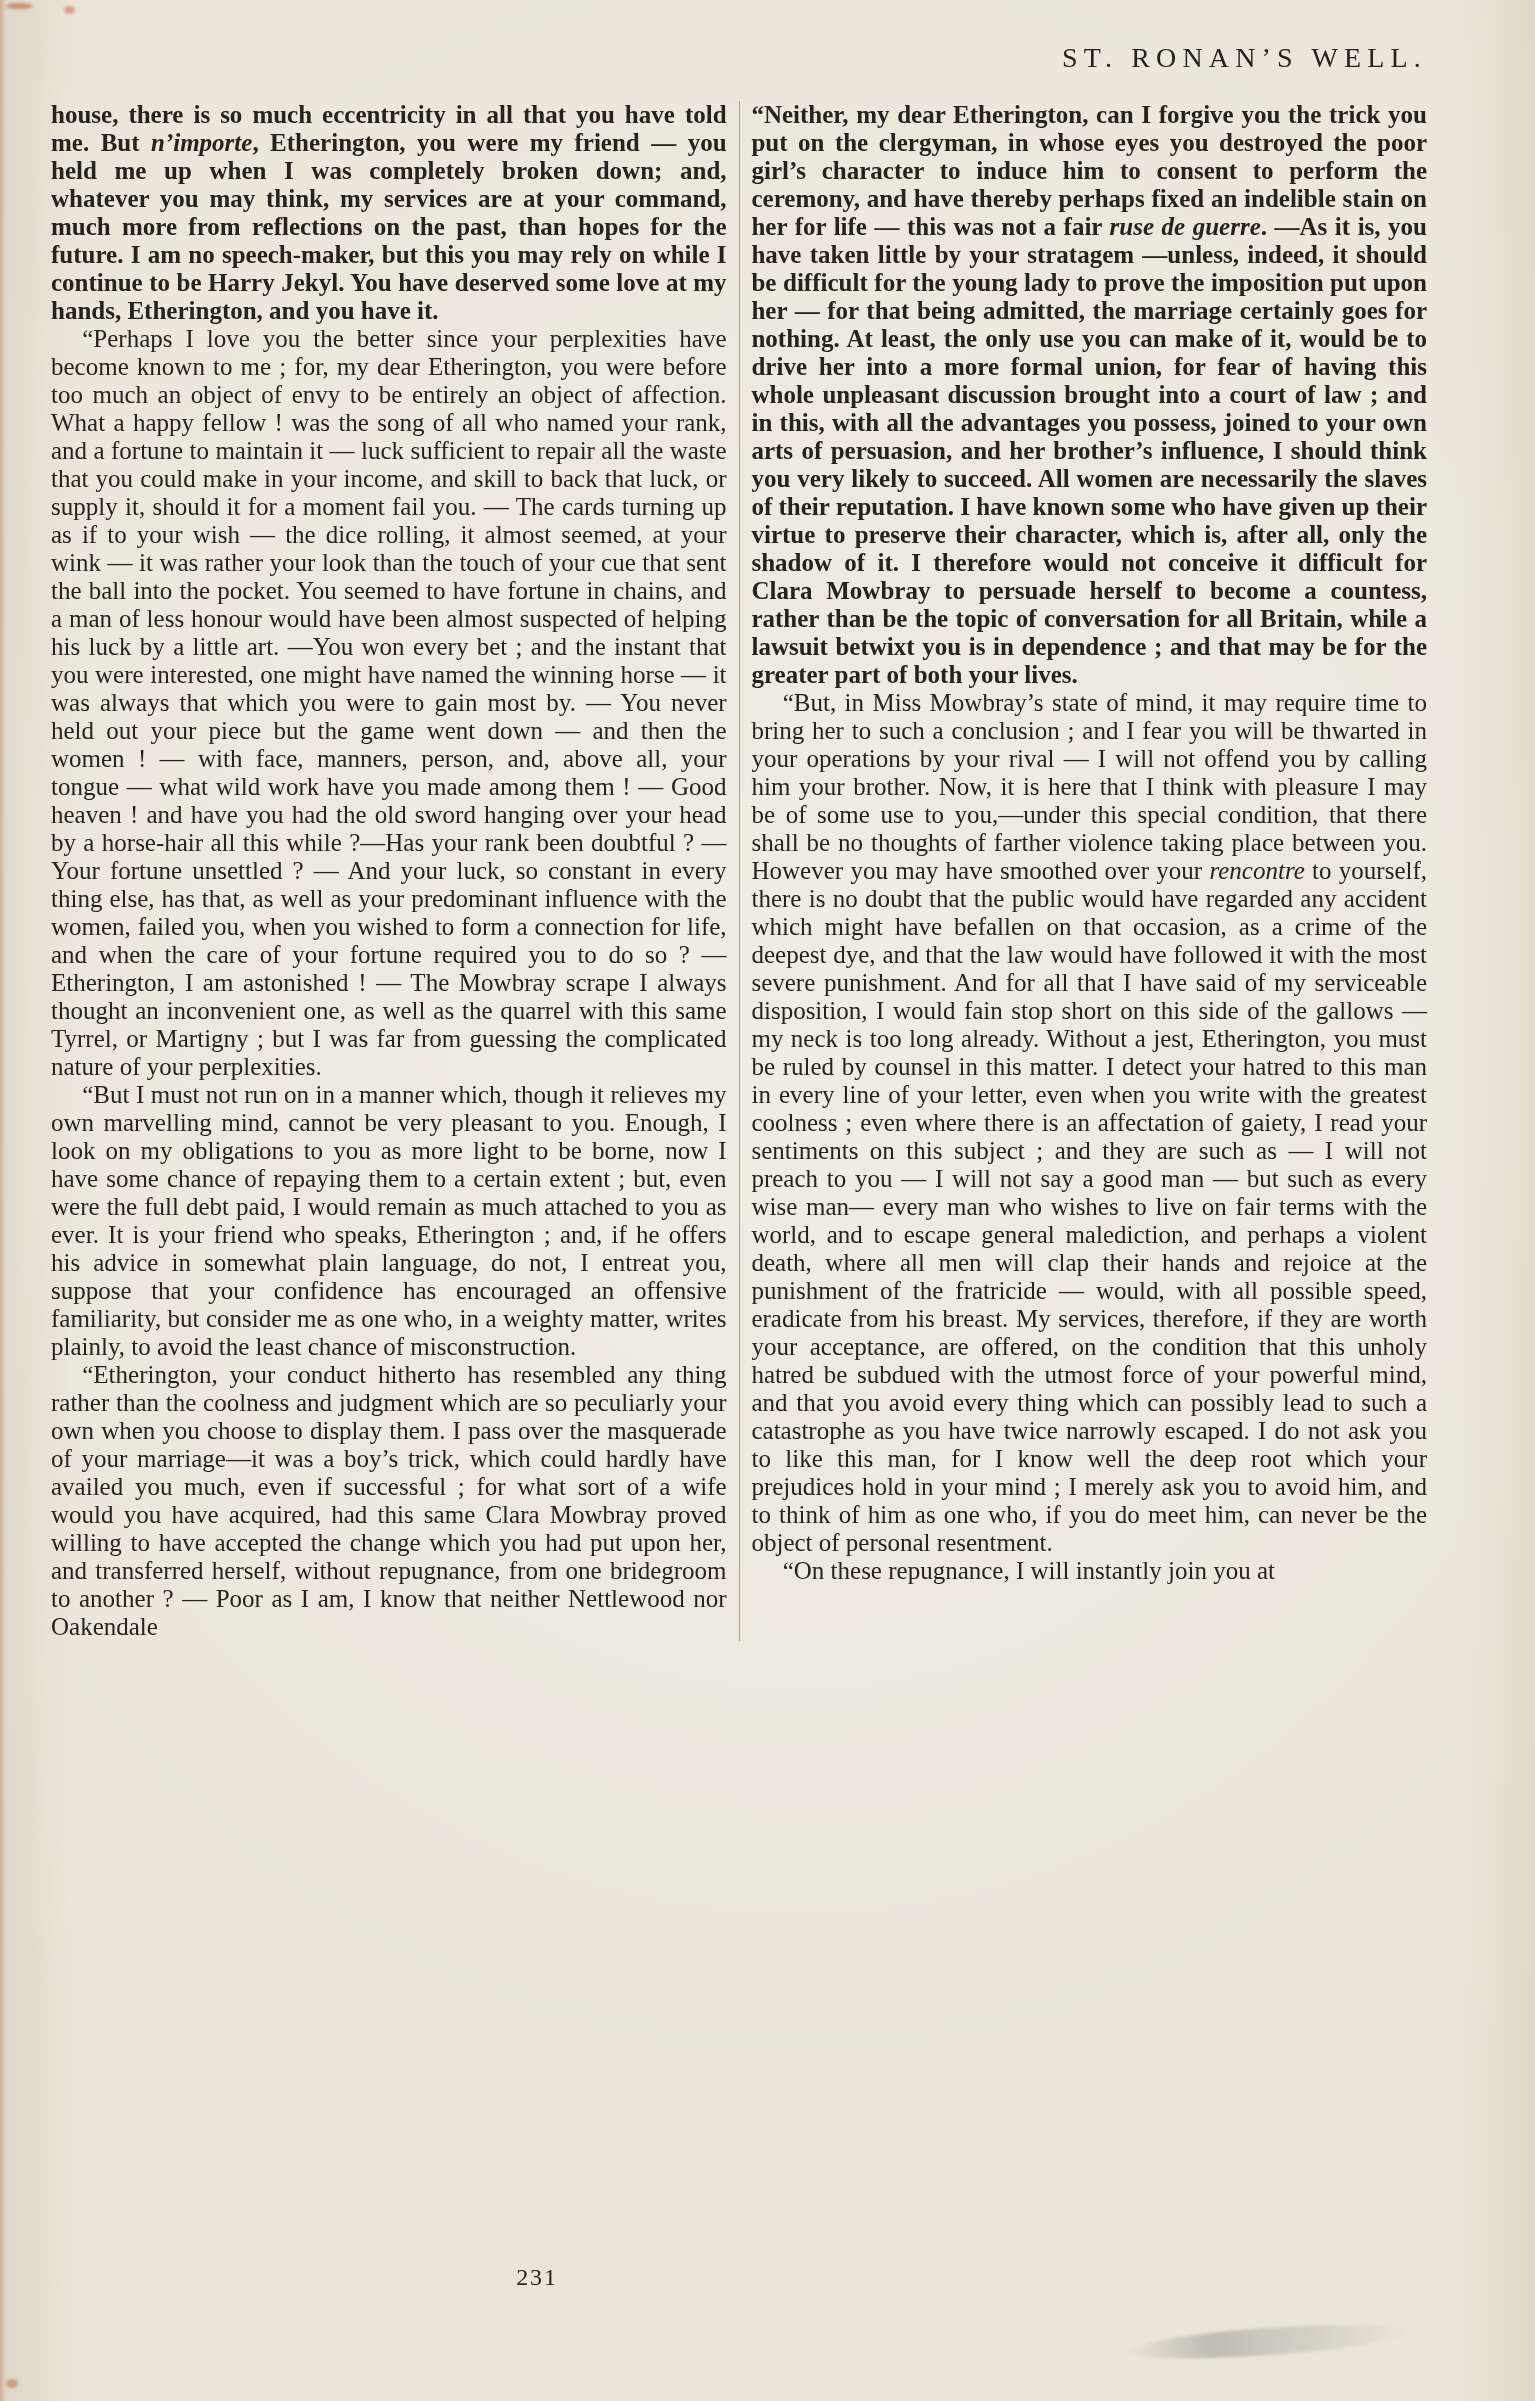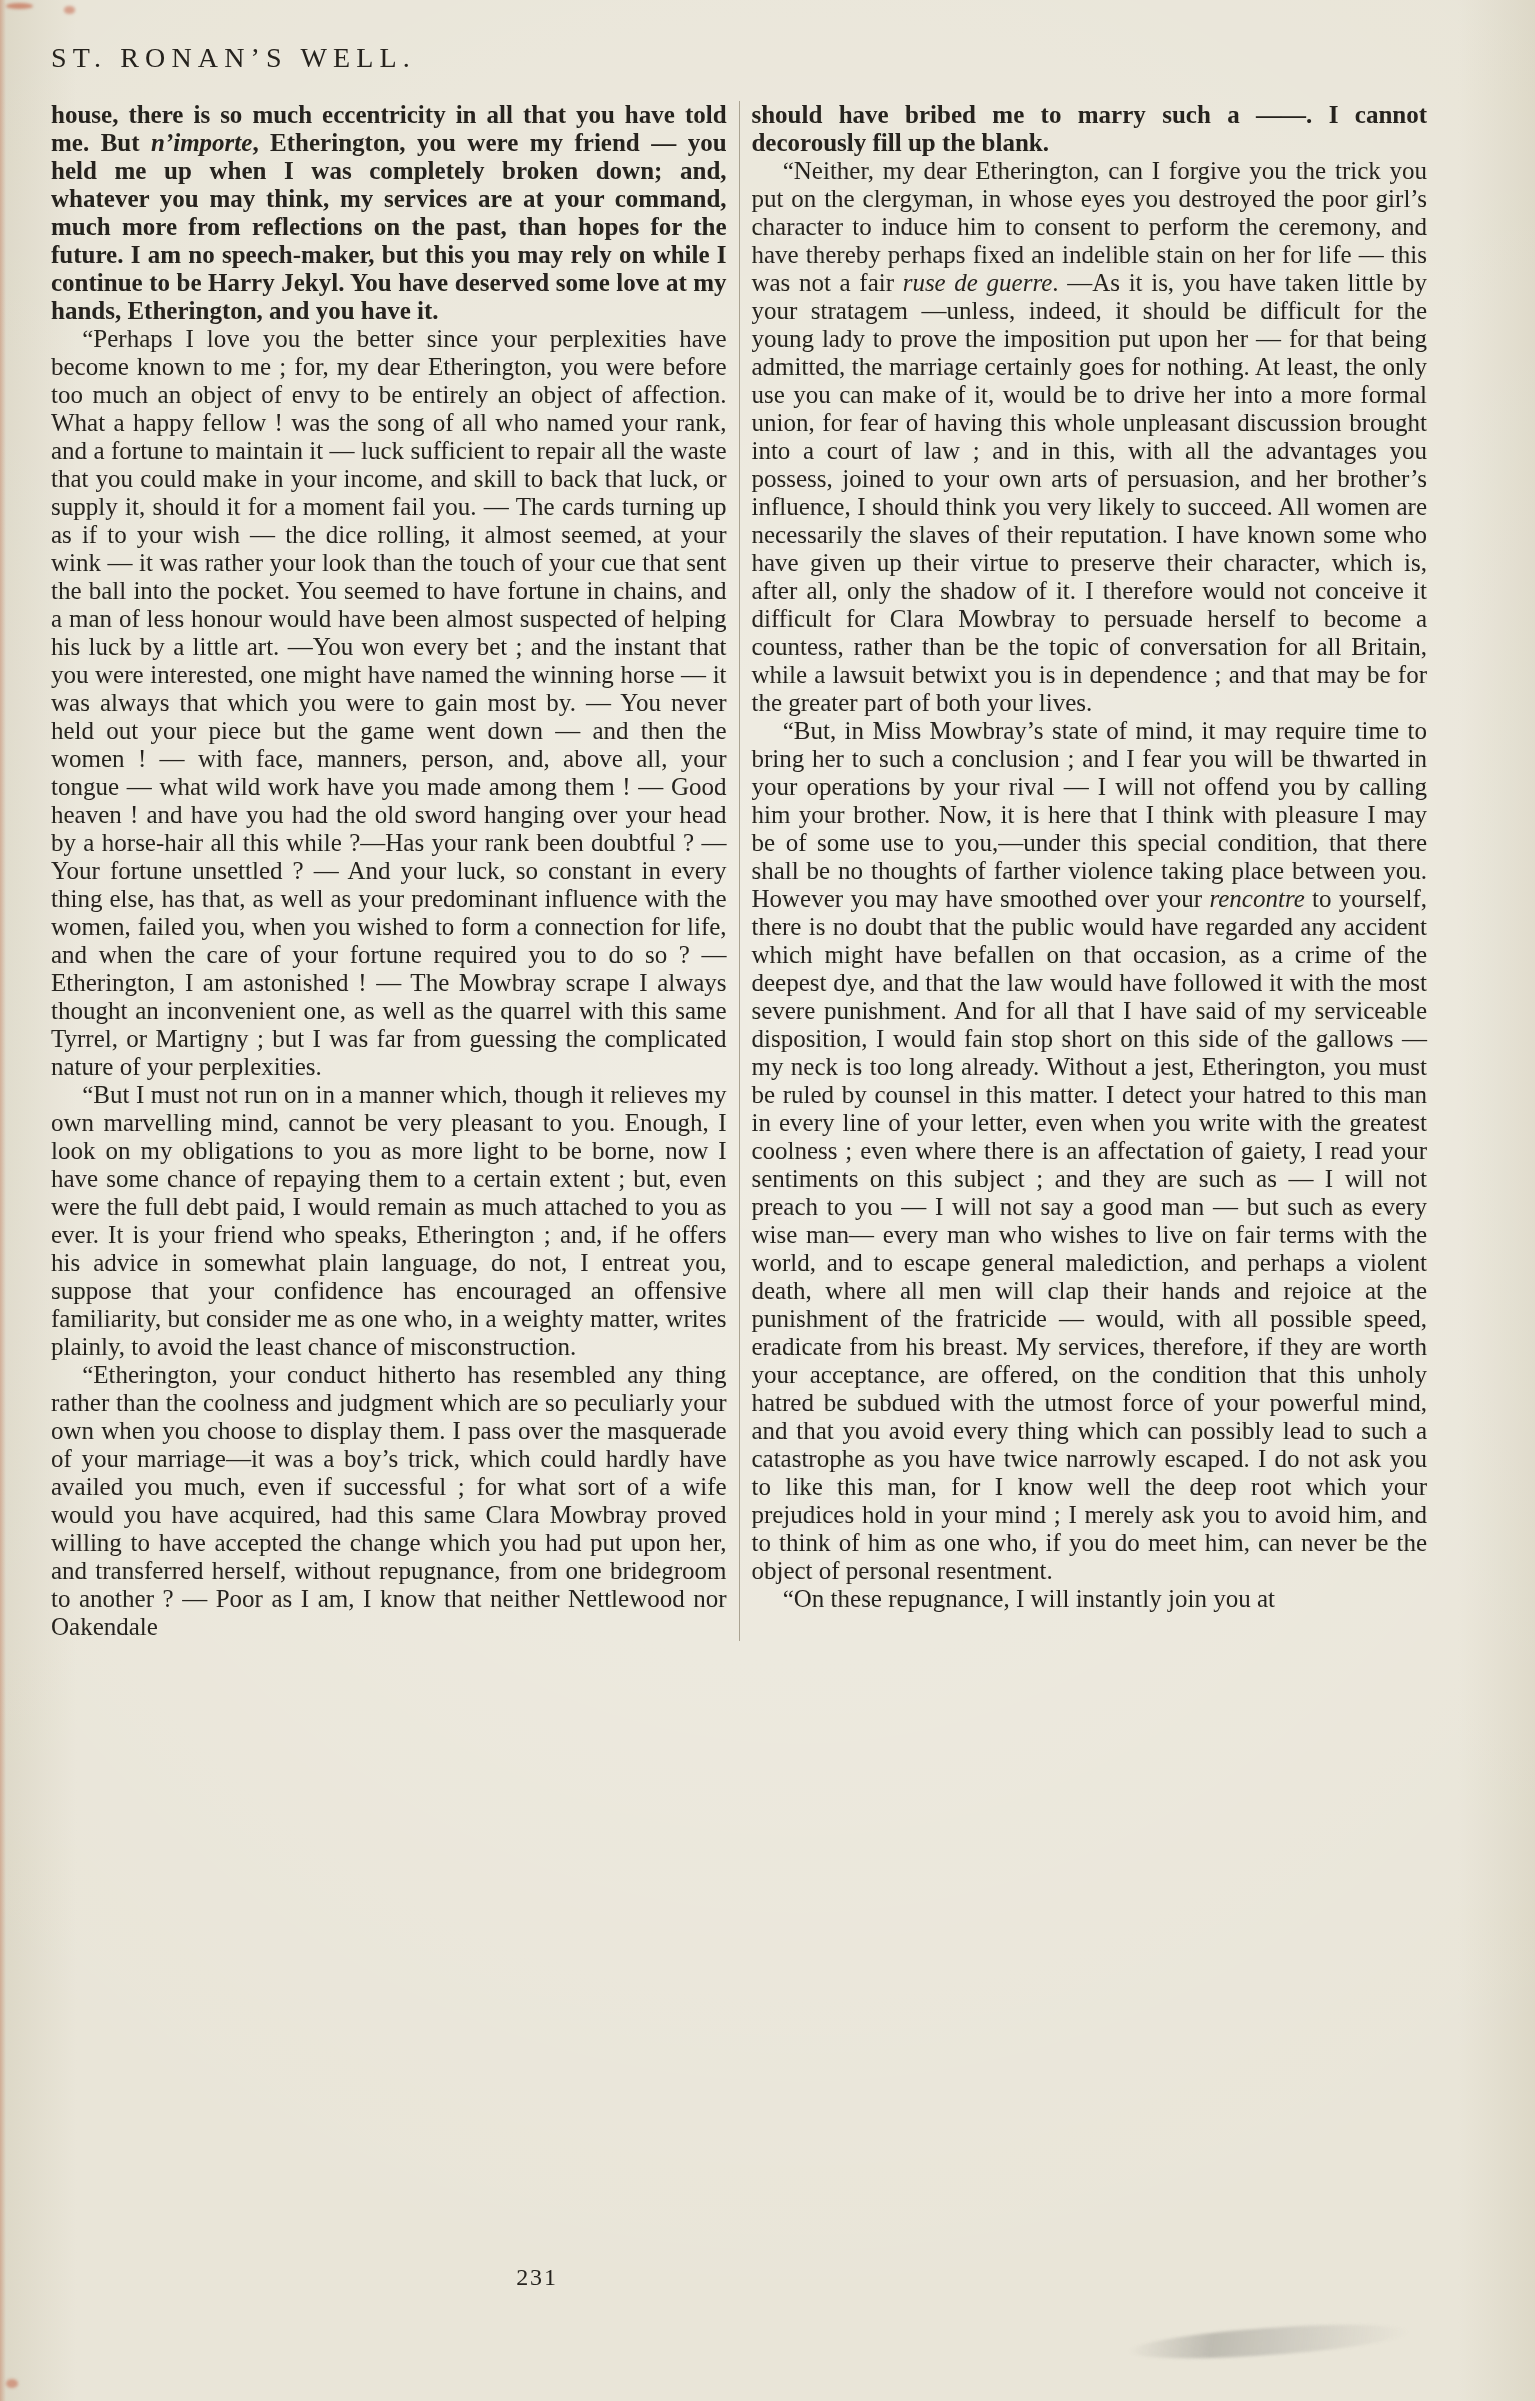--- a/index.html
+++ b/index.html
@@ -15,21 +15,21 @@
       linear-gradient(90deg, #dcd7c6, #e9e5d8 5%, #e9e5d8 95%, #ddd8c7),
       #e8e4d7;
   }
   .page {
     position: absolute;
     inset: 0;
     box-sizing: border-box;
     padding: 27.4px 108px 0 51px;
   }
   .running-header {
-    text-align: left;
+    text-align: right;
     font-size: 28px;
     font-weight: 400;
     letter-spacing: 0.22em;
     margin: 14.6px 0 27.4px 0;
   }
   .columns {
     display: flex;
     align-items: stretch;
   }
   .column {
@@ -111,21 +111,20 @@
 
   <div class="columns">
     <div class="column">
         <p>house, there is so much eccentricity in all that you have told me. But <i>n’importe</i>, Etherington, you were my friend — you held me up when I was completely broken down; and, whatever you may think, my services are at your command, much more from reflections on the past, than hopes for the future. I am no speech-maker, but this you may rely on while I continue to be Harry Jekyl. You have deserved some love at my hands, Etherington, and you have it.</p>
         <p>“Perhaps I love you the better since your perplexities have become known to me ; for, my dear Etherington, you were before too much an object of envy to be entirely an object of affection. What a happy fellow ! was the song of all who named your rank, and a fortune to maintain it — luck sufficient to repair all the waste that you could make in your income, and skill to back that luck, or supply it, should it for a moment fail you. — The cards turning up as if to your wish — the dice rolling, it almost seemed, at your wink — it was rather your look than the touch of your cue that sent the ball into the pocket. You seemed to have fortune in chains, and a man of less honour would have been almost suspected of helping his luck by a little art. —You won every bet ; and the instant that you were interested, one might have named the winning horse — it was always that which you were to gain most by. — You never held out your piece but the game went down — and then the women ! — with face, manners, person, and, above all, your tongue — what wild work have you made among them ! — Good heaven ! and have you had the old sword hanging over your head by a horse-hair all this while ?—Has your rank been doubtful ? — Your fortune unsettled ? — And your luck, so constant in every thing else, has that, as well as your predominant influence with the women, failed you, when you wished to form a connection for life, and when the care of your fortune required you to do so ? — Etherington, I am astonished ! — The Mowbray scrape I always thought an inconvenient one, as well as the quarrel with this same Tyrrel, or Martigny ; but I was far from guessing the complicated nature of your perplexities.</p>
         <p>“But I must not run on in a manner which, though it relieves my own marvelling mind, cannot be very pleasant to you. Enough, I look on my obligations to you as more light to be borne, now I have some chance of repaying them to a certain extent ; but, even were the full debt paid, I would remain as much attached to you as ever. It is your friend who speaks, Etherington ; and, if he offers his advice in somewhat plain language, do not, I entreat you, suppose that your confidence has encouraged an offensive familiarity, but consider me as one who, in a weighty matter, writes plainly, to avoid the least chance of misconstruction.</p>
         <p>“Etherington, your conduct hitherto has resembled any thing rather than the coolness and judgment which are so peculiarly your own when you choose to display them. I pass over the masquerade of your marriage—it was a boy’s trick, which could hardly have availed you much, even if successful ; for what sort of a wife would you have acquired, had this same Clara Mowbray proved willing to have accepted the change which you had put upon her, and transferred herself, without repugnance, from one bridegroom to another ? — Poor as I am, I know that neither Nettlewood nor Oakendale</p>
       </div>
     <div class="col-divider"></div>
     <div class="column">
-        <p>should have bribed me to marry such a ——.  I cannot decorously fill up the blank.</p>
         <p>“Neither, my dear Etherington, can I forgive you the trick you put on the clergyman, in whose eyes you destroyed the poor girl’s character to induce him to consent to perform the ceremony, and have thereby perhaps fixed an indelible stain on her for life — this was not a fair <i>ruse de guerre</i>. —As it is, you have taken little by your stratagem —unless, indeed, it should be difficult for the young lady to prove the imposition put upon her — for that being admitted, the marriage certainly goes for nothing. At least, the only use you can make of it, would be to drive her into a more formal union, for fear of having this whole unpleasant discussion brought into a court of law ; and in this, with all the advantages you possess, joined to your own arts of persuasion, and her brother’s influence, I should think you very likely to succeed. All women are necessarily the slaves of their reputation. I have known some who have given up their virtue to preserve their character, which is, after all, only the shadow of it. I therefore would not conceive it difficult for Clara Mowbray to persuade herself to become a countess, rather than be the topic of conversation for all Britain, while a lawsuit betwixt you is in dependence ; and that may be for the greater part of both your lives.</p>
         <p>“But, in Miss Mowbray’s state of mind, it may require time to bring her to such a conclusion ; and I fear you will be thwarted in your operations by your rival — I will not offend you by calling him your brother. Now, it is here that I think with pleasure I may be of some use to you,—under this special condition, that there shall be no thoughts of farther violence taking place between you. However you may have smoothed over your <i>rencontre</i> to yourself, there is no doubt that the public would have regarded any accident which might have befallen on that occasion, as a crime of the deepest dye, and that the law would have followed it with the most severe punishment. And for all that I have said of my serviceable disposition, I would fain stop short on this side of the gallows — my neck is too long already. Without a jest, Etherington, you must be ruled by counsel in this matter. I detect your hatred to this man in every line of your letter, even when you write with the greatest coolness ; even where there is an affectation of gaiety, I read your sentiments on this subject ; and they are such as — I will not preach to you — I will not say a good man — but such as every wise man— every man who wishes to live on fair terms with the world, and to escape general malediction, and perhaps a violent death, where all men will clap their hands and rejoice at the punishment of the fratricide — would, with all possible speed, eradicate from his breast. My services, therefore, if they are worth your acceptance, are offered, on the condition that this unholy hatred be subdued with the utmost force of your powerful mind, and that you avoid every thing which can possibly lead to such a catastrophe as you have twice narrowly escaped. I do not ask you to like this man, for I know well the deep root which your prejudices hold in your mind ; I merely ask you to avoid him, and to think of him as one who, if you do meet him, can never be the object of personal resentment.</p>
         <p>“On these repugnance, I will instantly join you at</p>
       </div>
   </div>
 </div>
 
 <div class="page-number">231</div>
 
 <div class="edge-left"></div>

